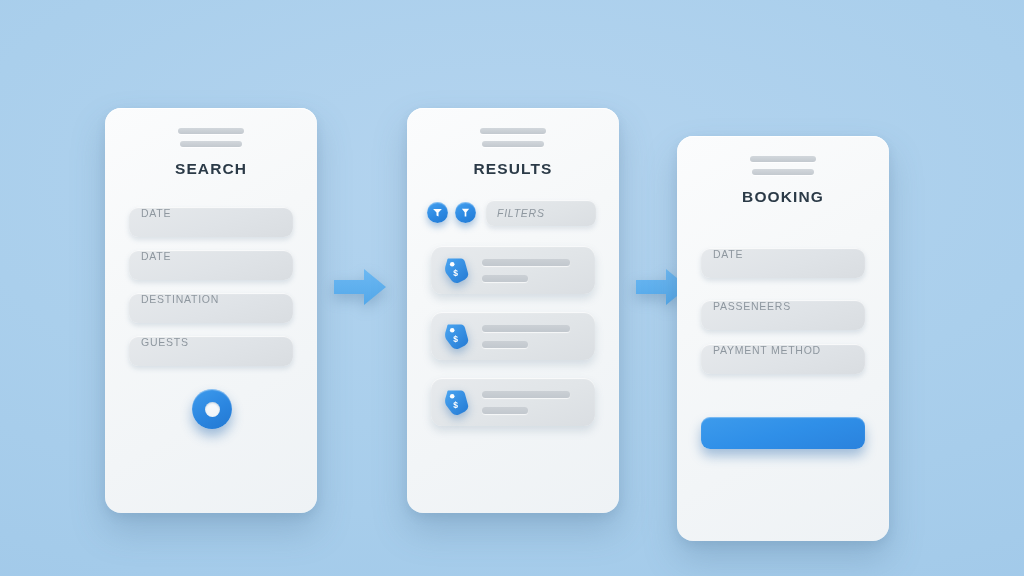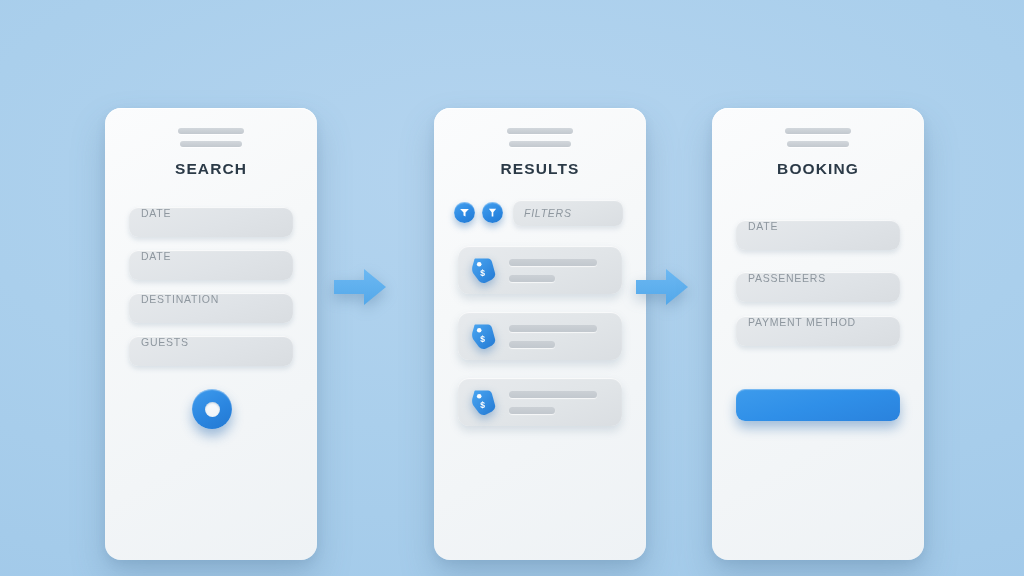--- a/index.html
+++ b/index.html
@@ -18,31 +18,31 @@
     position: relative;
     width: 1024px;
     height: 576px;
   }
 
   
   .card {
     position: absolute;
     top: 108px;
     width: 212px;
-    height: 452px;
+    height: 405px;
     border-radius: 16px;
     background: linear-gradient(150deg, #fbfcfd 0%, #f6f8f9 38%, #eef2f5 100%);
     box-shadow:
       0 18px 34px rgba(78, 115, 148, 0.28),
       0 4px 10px rgba(78, 115, 148, 0.14),
       inset 0 1px 1px rgba(255, 255, 255, 0.95);
   }
   .card-1 { left: 105px; }
-  .card-2 { left: 407px; margin-left: 27px; }
-  .card-3 { left: 712px; }
+  .card-2 { left: 407px; }
+  .card-3 { left: 677px; margin-top: 28px; }
 
   
   .header-lines {
     position: absolute;
     top: 20px;
     left: 0;
     right: 0;
     display: flex;
     flex-direction: column;
     align-items: center;

